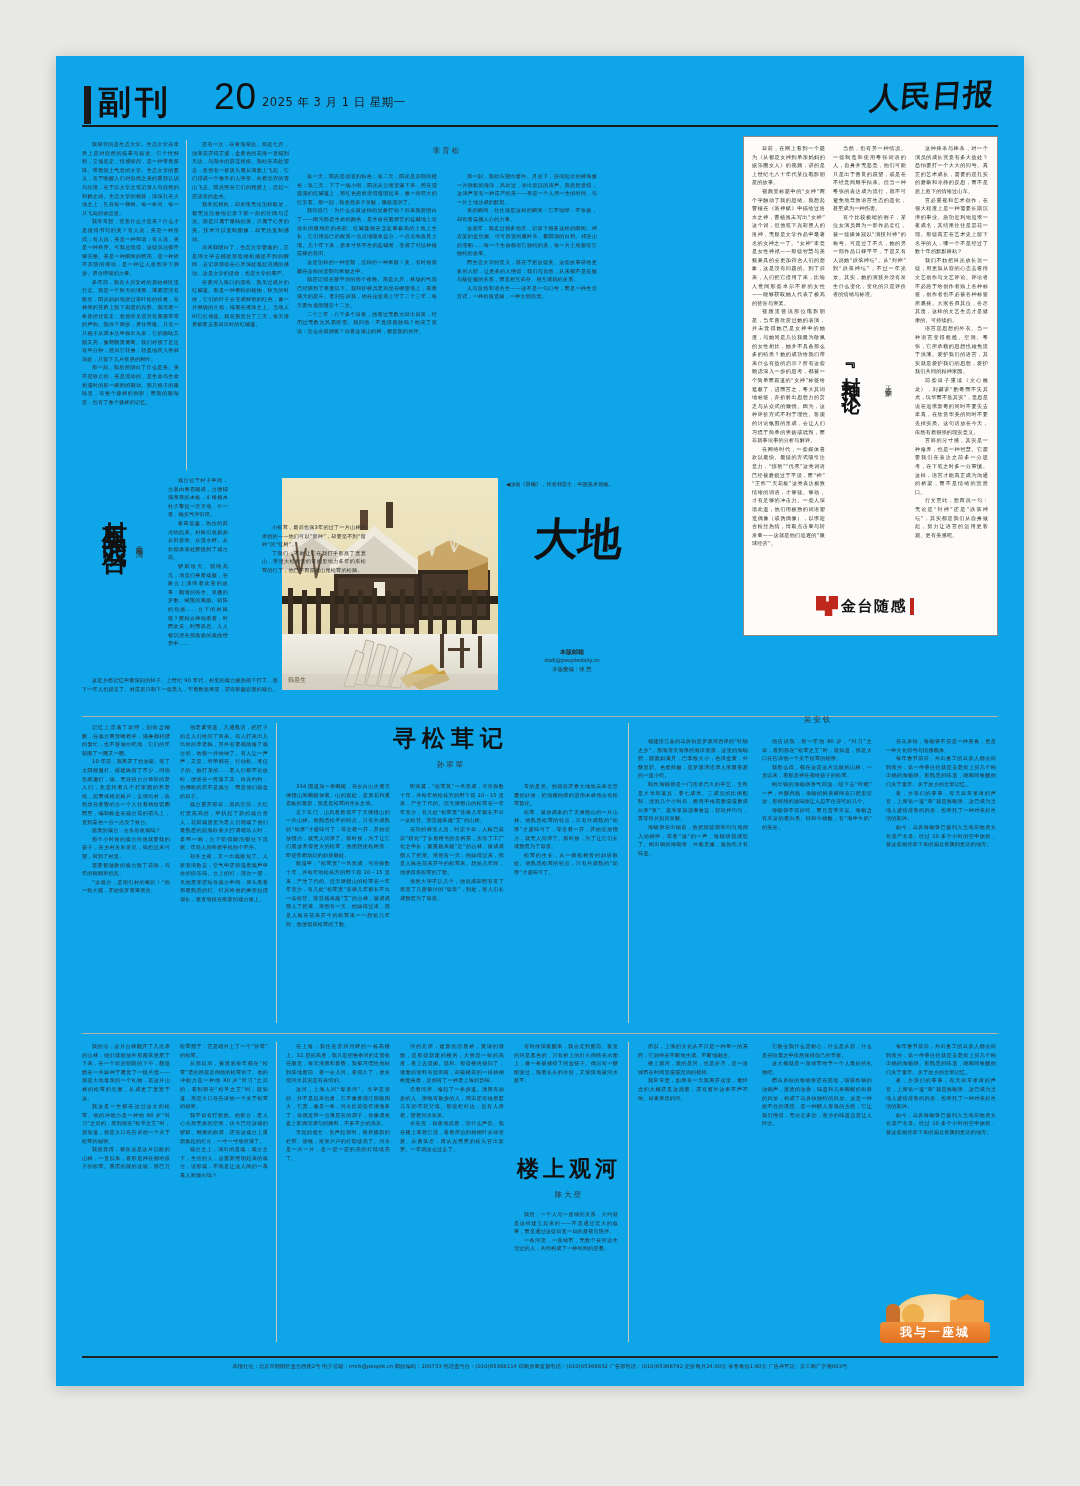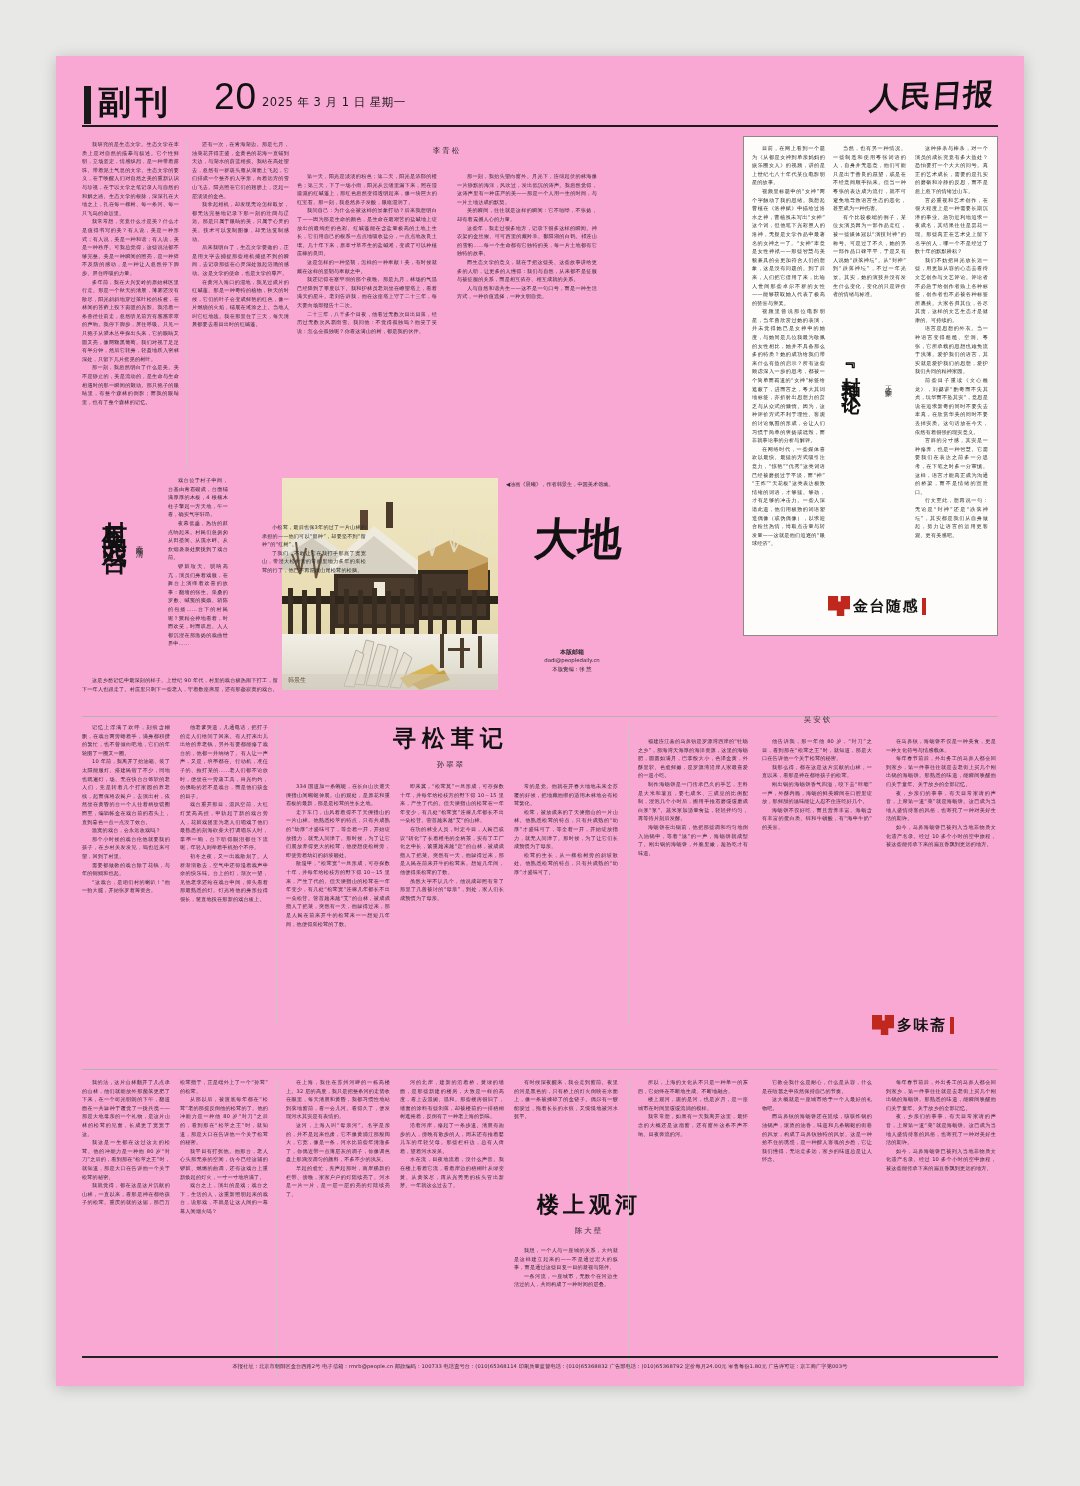--- a/index.html
+++ b/index.html
@@ -5,21 +5,21 @@
   html,body{margin:0;padding:0;}
   body{
     width:1080px;height:1486px;
     background:#e8e8e6;
     font-family:"Liberation Serif","DejaVu Serif",serif;
     overflow:hidden;
   }
   .page{
     position:absolute;left:56px;top:56px;
     width:968px;height:1330px;
-    background:#f9a8d4;
+    background:#0ea5e9;
     box-shadow:0 2px 14px rgba(0,0,0,.20);
     box-sizing:border-box;
     padding:0;
   }
   .inner{position:absolute;left:26px;top:22px;width:916px;height:1286px;}
 
   
   .masthead{position:relative;height:58px;}
   .mh-bar{
     position:absolute;left:2px;top:8px;width:7px;height:38px;background:#1a1a1a;
@@ -295,21 +295,21 @@
                 <p>这种捧杀与棒杀，对一个演员的成长究竟有多大益处？恐怕要打一个大大的问号。真正的艺术成长，需要的是扎实的磨砺和冷静的反思，而不是忽上忽下的情绪过山车。</p>
                 <p>言必重视和艺术创作，在很大程度上是一种需要长期沉潜的事业。急功近利地追求一夜成名，其结果往往是昙花一现。那些真正在艺术史上留下名字的人，哪一个不是经过了数十年的默默耕耘？</p>
                 <p>我们不妨把目光放长远一些，用更加从容的心态去看待文艺创作与文艺评论。评论者不必急于给创作者贴上各种标签，创作者也不必被各种标签所裹挟。大家各归其位，各尽其责，这样的文艺生态才是健康的、可持续的。</p>
                 <p>语言是思想的外衣。当一种语言变得粗糙、空洞、夸张，它所承载的思想也难免流于浅薄。爱护我们的语言，其实就是爱护我们的思想，爱护我们共同的精神家园。</p>
                 <p>前些日子重读《文心雕龙》，刘勰讲“酌奇而不失其贞，玩华而不坠其实”，意思是说在追求新奇的同时不要失去本真，在欣赏华美的同时不要丢掉实质。这句话放在今天，依然有着很强的现实意义。</p>
                 <p>言辞的分寸感，其实是一种修养，也是一种智慧。它需要我们在表达之前多一分思考，在下笔之时多一分审慎。这样，语言才能真正成为沟通的桥梁，而不是情绪的宣泄口。</p>
                 <p>行文至此，想再说一句：无论是“封神”还是“跌落神坛”，其实都是我们从自身做起，努力让语言的运用更客观、更有美感吧。</p>
                 <p></p>
               </div>
         </div>
-        <div class="seal" style="left:76px;top:452px;text-align:right;">
+        <div class="seal" style="left:64px;top:452px;text-align:right;">
           <span class="mark"></span>
           <span class="txt">金台随感</span>
           <span class="tick"></span>
         </div>
       </div>
     </div>
   </div>
 
   <div class="midrow">
 
@@ -503,27 +503,20 @@
                 <p>在马鼻镇，海蛎饼不仅是一种美食，更是一种文化符号与情感载体。</p>
                 <p>每年春节前后，外出务工的马鼻人都会回到家乡，第一件事往往就是去老街上买几个刚出锅的海蛎饼。那熟悉的味道，能瞬间唤醒他们关于童年、关于故乡的全部记忆。</p>
                 <p>夜，乡亲们的事事，有天日常家请的声音，上席第一道“菜”就是海蛎饼。这已成为当地人盛情待客的风俗，也寄托了一种对美好生活的期许。</p>
                 <p>如今，马鼻海蛎饼已被列入当地非物质文化遗产名录。经过 10 多个小时的空中旅程，被这些能传承下来的扁豆香飘到更远的地方。</p>
               </div>
         </div>
       </div>
     </div>
   </div>
 
-  <div style="position:relative;height:36px;">
-    <div class="seal" style="left:790px;top:-8px;">
-      <span class="mark"></span>
-      <span class="txt" style="font-size:15px;">多味斋</span>
-      <span class="tick"></span>
-    </div>
-  </div>
 
   <div class="hrule2"></div>
 
   <div class="lower2">
 
     <div style="position:absolute;left:0;top:0;width:186px;height:300px;overflow:hidden;">
       <div class="col-text" style="column-count:2;column-gap:10px;height:300px;">
         <p>我的法，这片山林翻开了几点承的山林，他们就能放外那菌落更肥了下来，在一个司光明朗的下午，翻道面在一共罐种于覆觉了一拢兵魔——那是大地母亲的一个礼物，是这片山林的松茸的见面，长成更了宽宽于这。</p>
             <p>我这是一生都在这过这太的松茸。他的冲能力是一种他 80 岁“封刀”之后的，看到那在“松萃之王”时，就知道，那是大口在告诉他一个关于松茸的秘密。</p>
         <p>我就觉得，都在这是这片沉献的山林，一直以来，看那是神在都给孩子的松茸。重庆的就的这届，那已万松茸指于，正是端外上了一个“孙茸”的松茸。</p>
@@ -547,21 +540,21 @@
             <p>沿着河岸，修起了一条步道。清晨有跑步的人，傍晚有散步的人，周末还有推着婴儿车的年轻父母。那些栏杆边，总有人倚着，望着河水发呆。</p>
             <p>水在流，日夜地流着，没什么声音。我在楼上看着它流，看着岸边的梧桐叶从绿变黄、从黄落尽，再从光秃秃的枝头冒出新芽。一年就这么过去了。</p>
           </div>
     </div>
 
     <div style="position:absolute;left:432px;top:0;width:104px;height:104px;overflow:hidden;">
       <div class="col-text">
             <p>有时候深夜醒来，我会走到窗前。夜里的河是黑色的，只有桥上的灯火倒映在水面上，像一条被揉碎了的金链子。偶尔有一艘船驶过，拖着长长的水痕，又慢慢地被河水抚平。</p>
           </div>
     </div>
-    <div style="position:absolute;left:448px;top:112px;width:118px;">
+    <div style="position:absolute;left:428px;top:112px;width:118px;">
       <div class="hl-sub" style="font-size:22px;letter-spacing:4px;">楼上观河</div>
       <div class="byline">陈大壁</div>
     </div>
     <div style="position:absolute;left:432px;top:168px;width:104px;height:132px;overflow:hidden;">
       <div class="col-text">
             <p>我想，一个人与一座城的关系，大约就是这样建立起来的——不是通过宏大的叙事，而是通过这些日复一日的凝视与陪伴。</p>
             <p>一条河流，一座城市，无数个在河边生活过的人，共同构成了一种时间的层叠。</p>
           </div>
     </div>
 
@@ -582,20 +575,30 @@
           </div>
     </div>
     <div style="position:absolute;left:804px;top:0;width:110px;height:240px;overflow:hidden;">
       <div class="col-text">
             <p>每年春节前后，外出务工的马鼻人都会回到家乡，第一件事往往就是去老街上买几个刚出锅的海蛎饼。那熟悉的味道，能瞬间唤醒他们关于童年、关于故乡的全部记忆。</p>
             <p>夜，乡亲们的事事，有天日常家请的声音，上席第一道“菜”就是海蛎饼。这已成为当地人盛情待客的风俗，也寄托了一种对美好生活的期许。</p>
             <p>如今，马鼻海蛎饼已被列入当地非物质文化遗产名录。经过 10 多个小时的空中旅程，被这些能传承下来的扁豆香飘到更远的地方。</p>
           </div>
     </div>
 
+    <div class="cityseal" style="left:790px;top:250px;">
+      <div class="dome"></div>
+      <div class="tree"></div>
+      <div class="fig"></div>
+      <div class="roof"></div>
+      <div class="house"></div>
+      <div class="band">
+            <span>我与一座城</span>
+          </div>
+    </div>
   </div>
 
   <div class="footer">
     <div class="f-rule"></div>
     <div class="f-txt">本报社址：北京市朝阳区金台西路2号  电子信箱：rmrb@people.cn  邮政编码：100733  电话查号台：(010)65368114  印刷质量监督电话：(010)65368832  广告部电话：(010)65368792  定价每月24.00元  零售每份1.80元  广告许可证：京工商广字第003号</div>
   </div>
 
 </div>
 </div>
 

